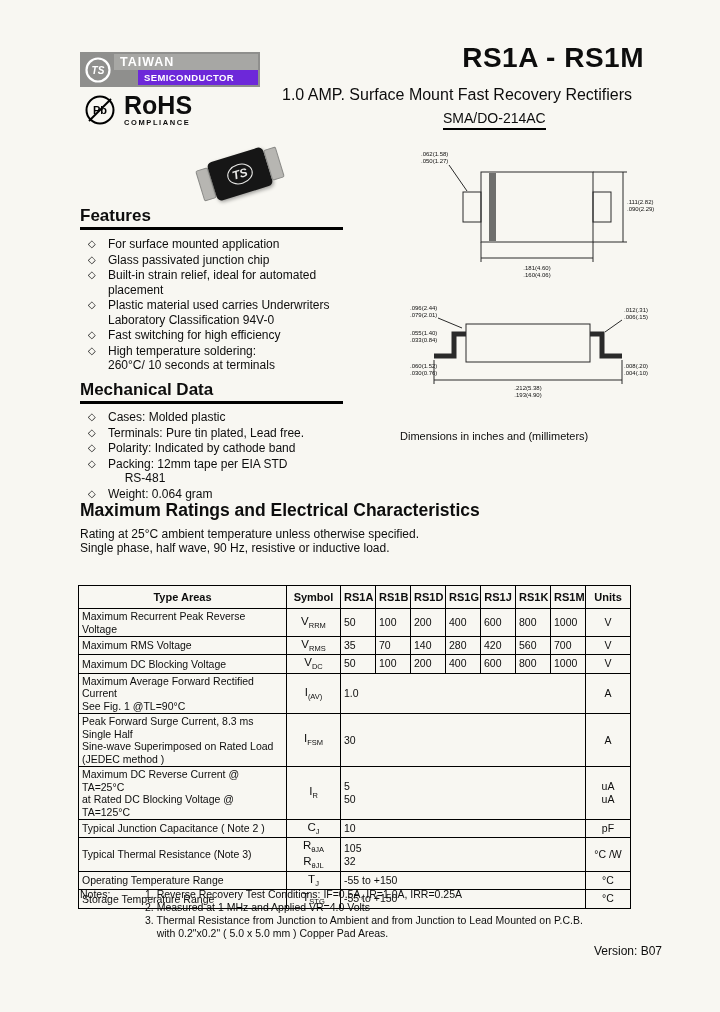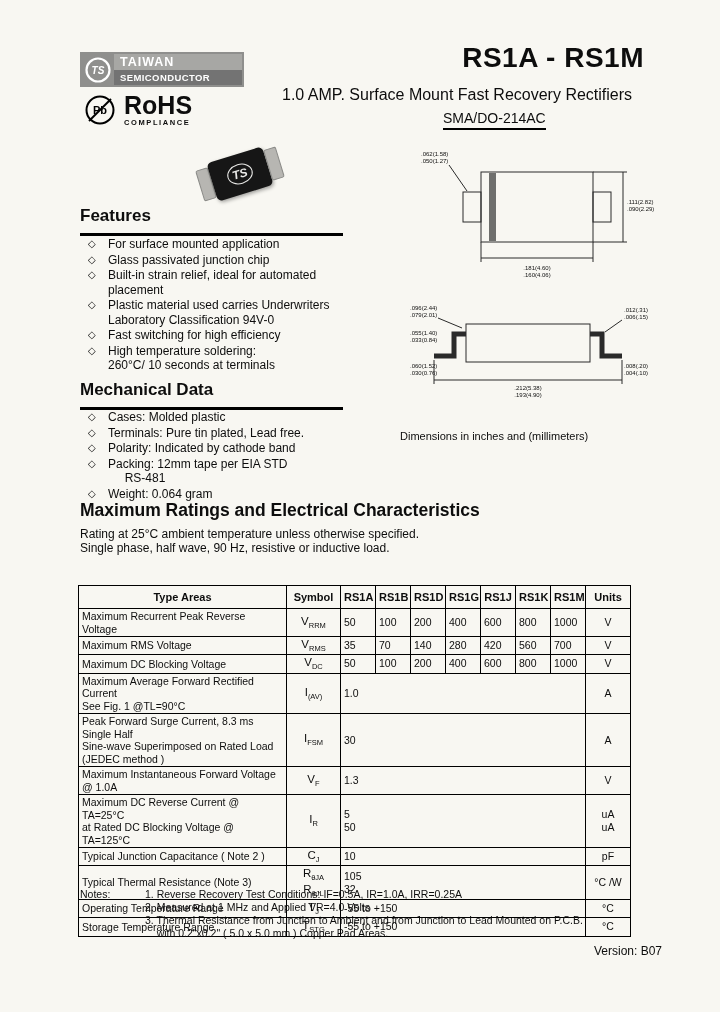--- a/index.html
+++ b/index.html
@@ -2,23 +2,23 @@
 <html><head>
 <meta charset="utf-8">
 <style>
   html,body{margin:0;padding:0;}
   body{font-family:"Liberation Sans","DejaVu Sans",sans-serif;color:#0d0d0d;}
   .page{position:relative;width:720px;height:1012px;background:#f8f7f2;overflow:hidden;}
 
   
   .brand{position:absolute;left:80px;top:52px;display:flex;align-items:stretch;background:#8f8f8d;padding:2px;}
   .brand-emblem{width:32px;display:flex;align-items:center;justify-content:center;}
-  .brand-text{display:flex;flex-direction:column;width:128px;}
+  .brand-text{display:flex;flex-direction:column;width:144px;}
   .brand-l1{background:#a7a7a4;color:#fff;font-weight:bold;font-size:12.5px;letter-spacing:1px;padding:1px 6px;flex:1;display:flex;align-items:center;}
-  .brand-l2{background:#737373;color:#fff;font-weight:bold;font-size:9.5px;letter-spacing:.4px;padding:2px 6px;flex:1;display:flex;align-items:center;}
+  .brand-l2{background:#6d28d9;color:#fff;font-weight:bold;font-size:9.5px;letter-spacing:.4px;padding:2px 6px;flex:1;display:flex;align-items:center;margin-left:24px;}
 
   
   .title{position:absolute;right:76px;top:42px;font-size:28px;font-weight:bold;letter-spacing:.5px;}
   .subtitle{position:absolute;left:282px;top:86px;font-size:16px;}
   .pkg{position:absolute;left:443px;top:110px;font-size:14px;font-weight:normal;border-bottom:2px solid #000;padding-bottom:2px;}
 
   
   .pbfree{position:absolute;left:84px;top:94px;width:32px;height:32px;}
   .rohs{position:absolute;left:124px;top:92px;}
   .rohs-main{font-size:25px;font-weight:bold;line-height:26px;}
@@ -32,21 +32,21 @@
 
   
   .draw{position:absolute;}
   .draw .ln{fill:none;stroke:#2a2a2a;stroke-width:1;}
   .draw .lead{fill:none;stroke:#2a2a2a;stroke-width:5;}
   .draw text{font-size:6px;fill:#111;}
 
   .dims-note{position:absolute;left:400px;top:430px;font-size:11px;}
 
   
-  .sec-h{position:absolute;left:80px;width:263px;font-size:17px;font-weight:bold;border-bottom:3px solid #000;padding-bottom:7px;}
+  .sec-h{position:absolute;left:80px;width:263px;font-size:17px;font-weight:bold;border-bottom:3px solid #000;padding-bottom:1px;}
   .list{position:absolute;left:88px;}
   .li{display:flex;margin-bottom:1px;}
   .blt{width:20px;font-size:10px;padding-top:1px;flex:0 0 20px;}
   .litxt{font-size:12px;line-height:14.5px;white-space:pre-wrap;}
 
   .ratings-title{position:absolute;left:80px;top:500px;font-size:17.5px;font-weight:bold;}
   .ratings-desc{position:absolute;left:80px;top:527px;font-size:12px;line-height:14px;}
 
   
   .tblwrap{position:absolute;left:78px;top:585px;}
@@ -289,27 +289,20 @@
         </tr>
         <tr>
           <td class="nm">Peak Forward Surge Current, 8.3 ms Single Half
 Sine-wave Superimposed on Rated Load
 (JEDEC method )</td>
           <td class="sym"><span>I</span><sub>FSM</sub></td>
           <td class="val" colspan="7">30</td>
           <td class="unit">A</td>
         </tr>
         <tr>
-          <td class="nm">Maximum Instantaneous Forward Voltage
-@ 1.0A</td>
-          <td class="sym"><span>V</span><sub>F</sub></td>
-          <td class="val" colspan="7">1.3</td>
-          <td class="unit">V</td>
-        </tr>
-        <tr>
           <td class="nm">Maximum DC Reverse Current @ TA=25°C
 at Rated DC Blocking Voltage @ TA=125°C</td>
           <td class="sym"><span>I</span><sub>R</sub></td>
           <td class="val" colspan="7">5
 50</td>
           <td class="unit">uA
 uA</td>
         </tr>
         <tr>
           <td class="nm">Typical Junction Capacitance ( Note 2 )</td>

